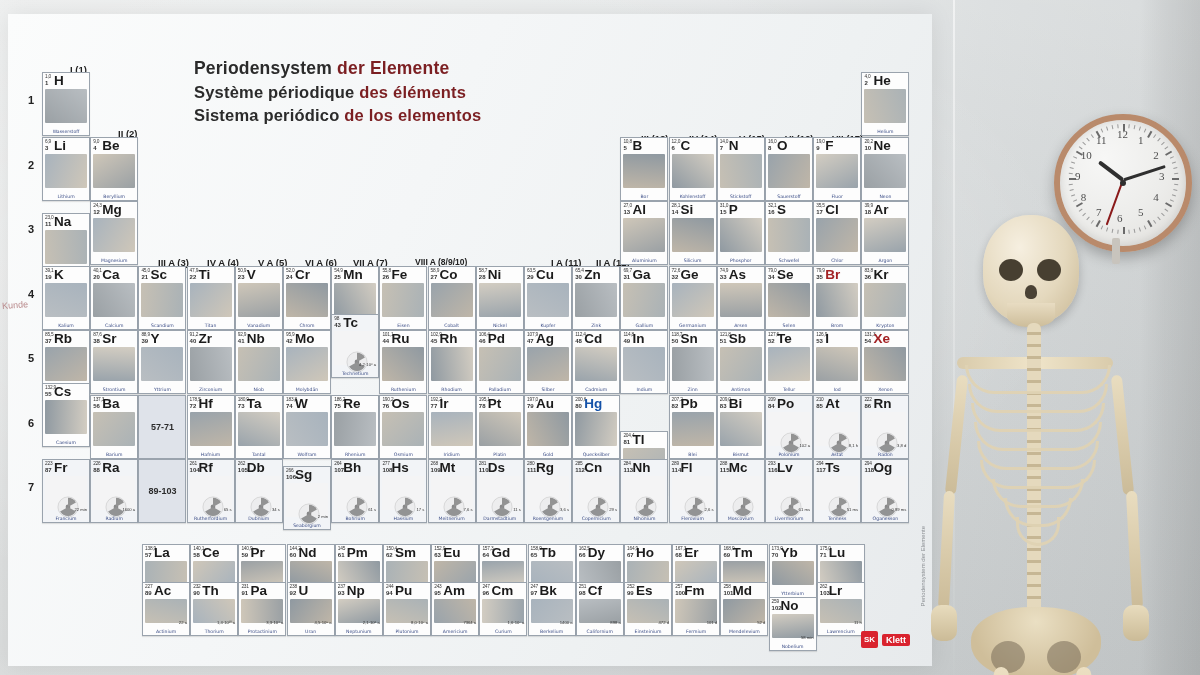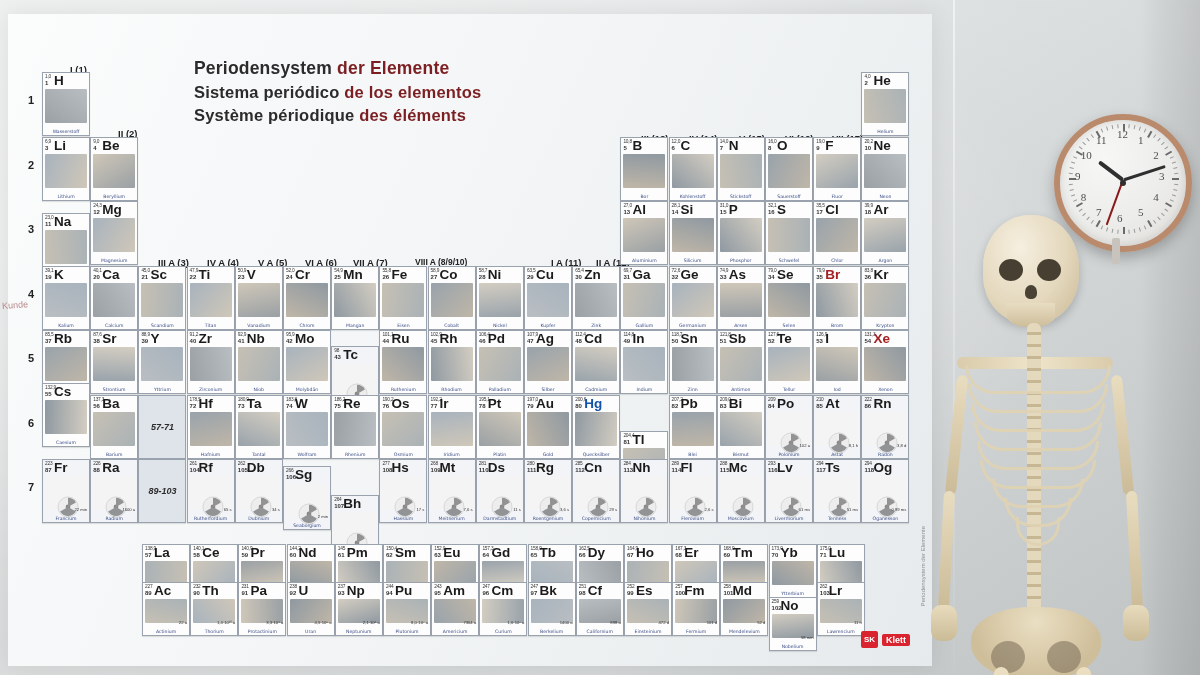--- a/index.html
+++ b/index.html
@@ -75,21 +75,21 @@
     white-space:nowrap;overflow:hidden;
     font-family:"DejaVu Sans",sans-serif;
   }
   .cell .half{position:absolute;right:2px;bottom:10px;font-size:4.2px;color:#333;}
   .cell .radicon{
     position:absolute;left:12px;top:20px;width:22px;height:22px;opacity:.55;
   }
   .cell .pgroup{
     position:absolute;left:0;top:0;width:46px;height:62px;
     display:flex;align-items:center;justify-content:center;
-    font-size:9px;font-weight:bold;color:#2b2b2b;font-style:italic;
+    font-size:9px;font-weight:bold;color:#2b2b2b;
   }
 
   
   .fblock .cell{height:52px;}
   .fblock .cell .pic{height:24px;}
 
   .klett{
     position:absolute;right:22px;bottom:18px;display:flex;align-items:center;gap:4px;
   }
   .klett .mark{width:17px;height:17px;background:#d9232e;border-radius:2px;color:#fff;
@@ -153,22 +153,22 @@
 <body>
 
 <div id="scene">
   <div class="wall-shade"></div>
   <div class="corner-line"></div>
   <div class="wall-edge"></div>
 
   <div id="poster">
     <div class="poster-titles" id="titles">
         <div class="t1"><span>Periodensystem</span><span class="t-accent"> der Elemente</span></div>
+        <div class=""><span>Système périodique</span><span class="t-accent"> des éléments</span></div>
         <div class=""><span>Sistema periódico</span><span class="t-accent"> de los elementos</span></div>
-        <div class=""><span>Système périodique</span><span class="t-accent"> des éléments</span></div>
       </div>
     <div id="gheads">
         <div class="ghead" style="left: 62px; top: 50px;">I (1)</div>
         <div class="ghead" style="left: 110px; top: 114px;">II (2)</div>
         <div class="ghead" style="left: 150px; top: 243px;">III A (3)</div>
         <div class="ghead" style="left: 199px; top: 243px;">IV A (4)</div>
         <div class="ghead" style="left: 250px; top: 243px;">V A (5)</div>
         <div class="ghead" style="left: 297px; top: 243px;">VI A (6)</div>
         <div class="ghead" style="left: 345px; top: 243px;">VII A (7)</div>
         <div class="ghead small" style="left: 407px; top: 243px;">VIII A (8/9/10)</div>
@@ -478,21 +478,21 @@
           <div class="pic" style="background: linear-gradient(114deg, rgb(198, 192, 180), rgb(170, 178, 182));"></div>
           <div class="nm">Niob</div>
         </div>
         <div class="cell" style="left: 275px; top: 316px;">
           <div class="mass">95,9</div>
           <div class="num">42</div>
           <div class="sym">Mo</div>
           <div class="pic" style="background: linear-gradient(151deg, rgb(168, 179, 189), rgb(207, 199, 185));"></div>
           <div class="nm">Molybdän</div>
         </div>
-        <div class="cell radio" style="left: 323.2px; top: 332px;">
+        <div class="cell radio" style="left: 323.2px; top: 300px;">
           <div class="mass">98</div>
           <div class="num">43</div>
           <div class="sym">Tc</div>
           <div class="pic" style="background: rgb(244, 244, 245);">
             <svg class="radicon" viewBox="0 0 24 24" aria-hidden="true">
               <circle cx="12" cy="12" r="11" fill="#e9e9ea" stroke="#9a9a9a" stroke-width="0.6"></circle>
               <circle cx="12" cy="12" r="2.6" fill="#333"></circle>
               <path d="M12 12 L12 2 A10 10 0 0 1 20.6 7z" fill="#444"></path>
               <path d="M12 12 L20.6 17 A10 10 0 0 1 3.4 17z" fill="#444"></path>
               <path d="M12 12 L3.4 7 A10 10 0 0 1 12 2z" fill="#fff" opacity="0"></path>
@@ -797,21 +797,21 @@
               <circle cx="12" cy="12" r="11" fill="#e9e9ea" stroke="#9a9a9a" stroke-width="0.6"></circle>
               <circle cx="12" cy="12" r="2.6" fill="#333"></circle>
               <path d="M12 12 L12 2 A10 10 0 0 1 20.6 7z" fill="#444"></path>
               <path d="M12 12 L20.6 17 A10 10 0 0 1 3.4 17z" fill="#444"></path>
               <path d="M12 12 L3.4 7 A10 10 0 0 1 12 2z" fill="#fff" opacity="0"></path>
             </svg>
           </div>
           <div class="nm">Seaborgium</div>
           <div class="half">2 min</div>
         </div>
-        <div class="cell radio" style="left: 323.2px; top: 445px; margin-top: 36px;">
+        <div class="cell radio" style="left: 323.2px; top: 445px;">
           <div class="mass">264</div>
           <div class="num">107</div>
           <div class="sym">Bh</div>
           <div class="pic" style="background: rgb(244, 244, 245);">
             <svg class="radicon" viewBox="0 0 24 24" aria-hidden="true">
               <circle cx="12" cy="12" r="11" fill="#e9e9ea" stroke="#9a9a9a" stroke-width="0.6"></circle>
               <circle cx="12" cy="12" r="2.6" fill="#333"></circle>
               <path d="M12 12 L12 2 A10 10 0 0 1 20.6 7z" fill="#444"></path>
               <path d="M12 12 L20.6 17 A10 10 0 0 1 3.4 17z" fill="#444"></path>
               <path d="M12 12 L3.4 7 A10 10 0 0 1 12 2z" fill="#fff" opacity="0"></path>

